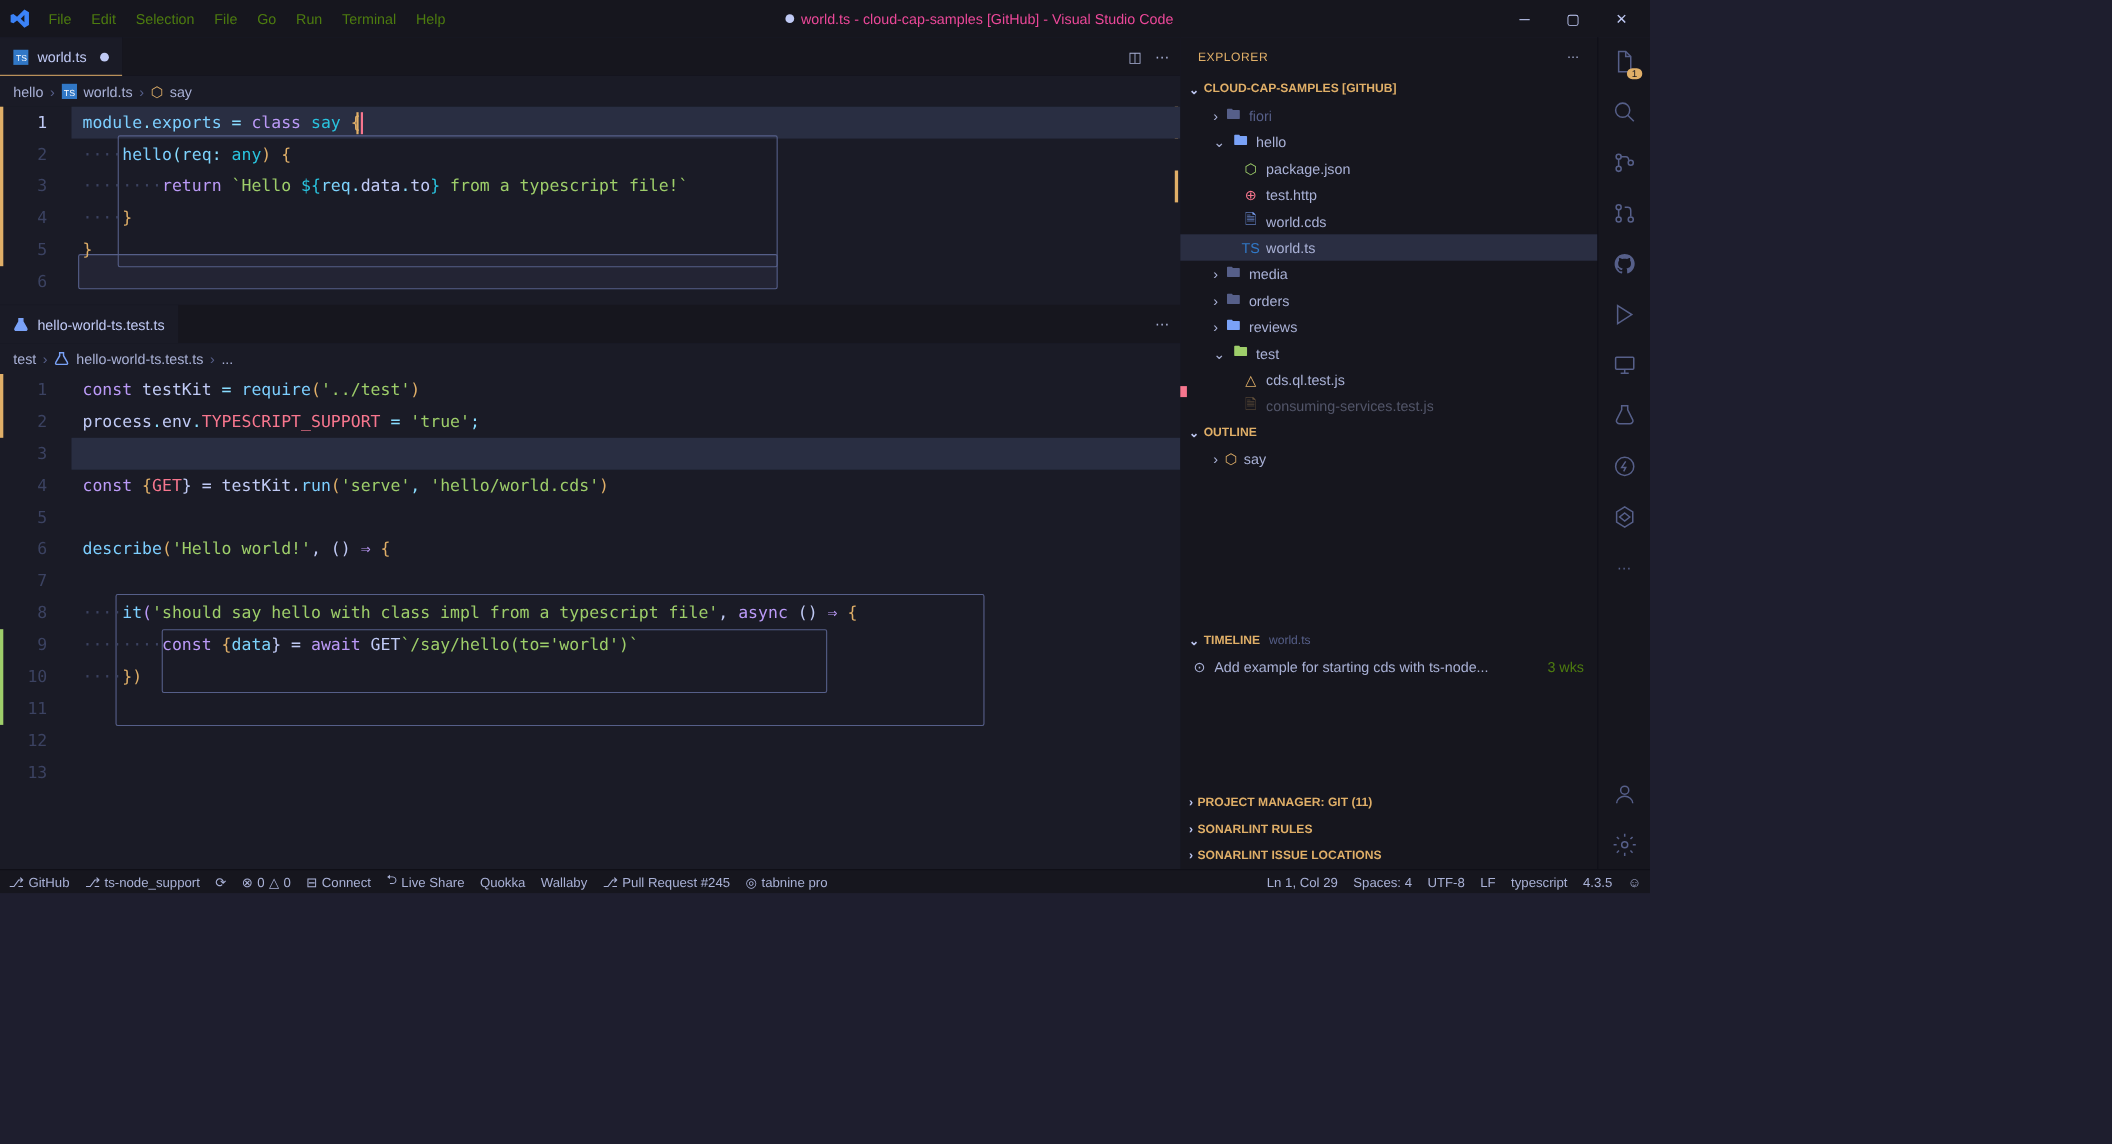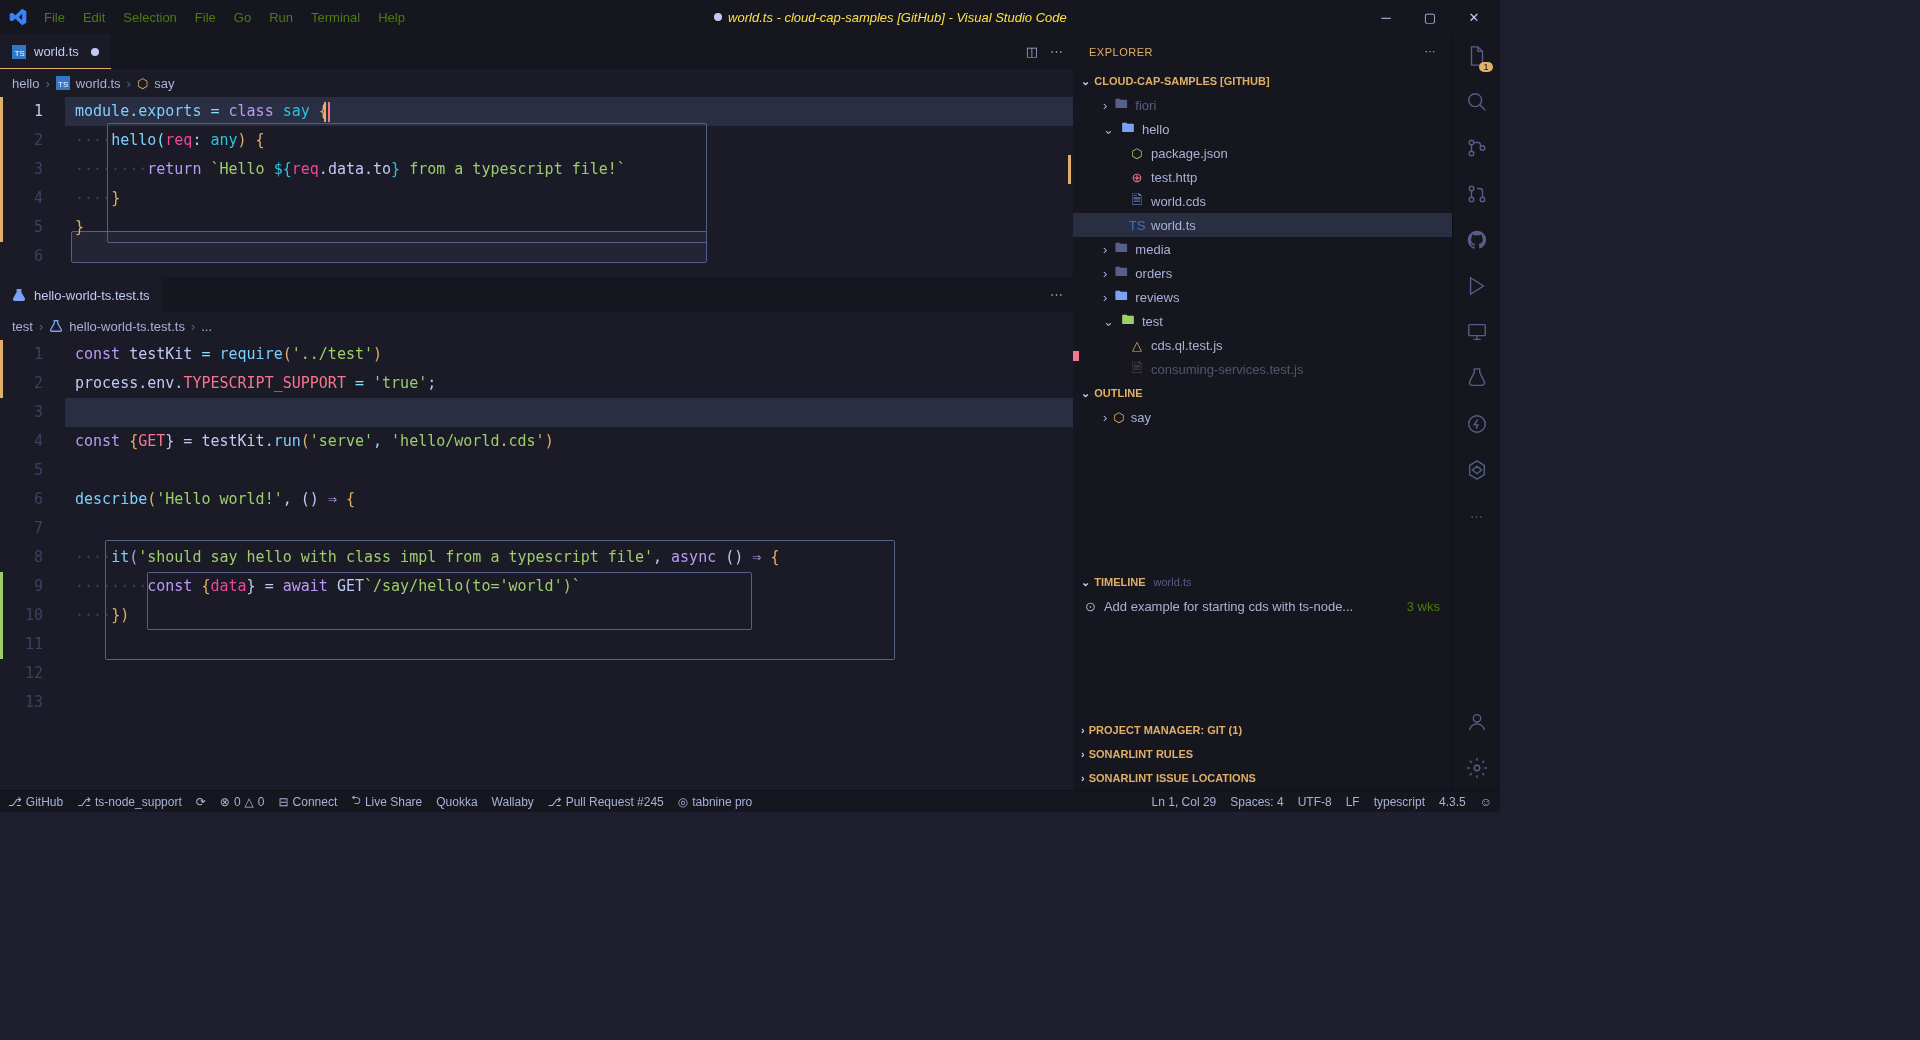--- a/index.html
+++ b/index.html
@@ -1,21 +1,21 @@
 <!DOCTYPE html>
 <html><head>
 <meta charset="utf-8">
 <style>
 * { margin: 0; padding: 0; box-sizing: border-box; }
 body { font-family: 'Segoe UI', sans-serif; background: #1e1e2e; color: #c0caf5; width: 1500px; height: 812px; overflow: hidden; font-size: 13px; }
 .titlebar { height: 34px; background: #16161e; display: flex; align-items: center; padding: 0 8px; }
 .vscode-icon { width: 20px; height: 20px; margin-right: 8px; }
 .menubar { display: flex; gap: 2px; }
 .menu-item { padding: 4px 8px; color: #4d7c0f; cursor: pointer; }
-.title-center { flex: 1; color: #fde047; display: flex; align-items: center; justify-content: center; gap: 6px; font-style: italic; }
+.title-center { flex: 1; color: #ec4899; display: flex; align-items: center; justify-content: center; gap: 6px; }
 .title-dot { width: 8px; height: 8px; background: #c0caf5; border-radius: 50%; }
 .win-controls { display: flex; gap: 8px; }
 .win-btn { width: 36px; height: 26px; display: flex; align-items: center; justify-content: center; cursor: pointer; color: #c0caf5; }
 .main-row { display: flex; height: 756px; }
 .editor-area { flex: 1; display: flex; flex-direction: column; background: #1a1b26; }
 .tabs { height: 35px; background: #16161e; display: flex; align-items: center; }
 .tab { height: 35px; padding: 0 12px; display: flex; align-items: center; gap: 8px; background: #1a1b26; border-top: 1px solid #1a1b26; }
 .tab.active { border-bottom: 1px solid #e0af68; }
 .tab-icon { width: 14px; height: 14px; }
 .tab-label { color: #c0caf5; }
@@ -35,21 +35,21 @@
 .diff-bar-r { position: absolute; right: 2px; width: 3px; background: #e0af68; }
 .cursor { display: inline-block; width: 2px; height: 20px; background: #f7768e; vertical-align: middle; box-shadow: -4px 0 0 #e0af68; }
 .box-outline { position: absolute; border: 1px solid #565f89; border-radius: 2px; pointer-events: none; }
 .dots { color: #3b4261; }
 .kw-blue { color: #7dcfff; }
 .kw-purple { color: #bb9af7; }
 .kw-cyan { color: #2ac3de; }
 .kw-red { color: #f7768e; }
 .fn-yellow { color: #e0af68; }
 .str-green { color: #9ece6a; }
-.param-orange { color: #ec4899; }
+.param-orange { color: #7dd3fc; }
 .plain { color: #c0caf5; }
 .punct { color: #89ddff; }
 .obj-white { color: #c0caf5; }
 .pane2 { flex: 1.6; }
 .sidebar { width: 379px; background: #16161e; display: flex; flex-direction: column; }
 .sb-header { height: 35px; display: flex; align-items: center; padding: 0 16px; color: #e0af68; font-size: 11px; letter-spacing: 0.5px; justify-content: space-between; }
 .sb-section-h { height: 24px; display: flex; align-items: center; padding: 0 8px; font-size: 11px; color: #e0af68; font-weight: 600; gap: 4px; }
 .sb-section-h .arrow { color: #c0caf5; }
 .tree-row { height: 24px; display: flex; align-items: center; padding-left: 20px; gap: 6px; color: #a9b1d6; cursor: pointer; }
 .tree-row.selected { background: #2a2e42; }
@@ -289,21 +289,21 @@
   </div>
   <div class="timeline-row">
     <span>⊙</span>
     <span class="timeline-txt">Add example for starting cds with ts-node...</span>
     <span style="color:#4d7c0f">3 wks</span>
   </div>
   <div style="height:100px"></div>
 
   <div class="sb-section-h">
         <span class="arrow">›</span>
-        <span>PROJECT MANAGER: GIT (1)</span>
+        <span>PROJECT MANAGER: GIT (11)</span>
       </div>
   <div class="sb-section-h">
         <span class="arrow">›</span>
         <span>SONARLINT RULES</span>
       </div>
   <div class="sb-section-h">
         <span class="arrow">›</span>
         <span>SONARLINT ISSUE LOCATIONS</span>
       </div>
  </div>

